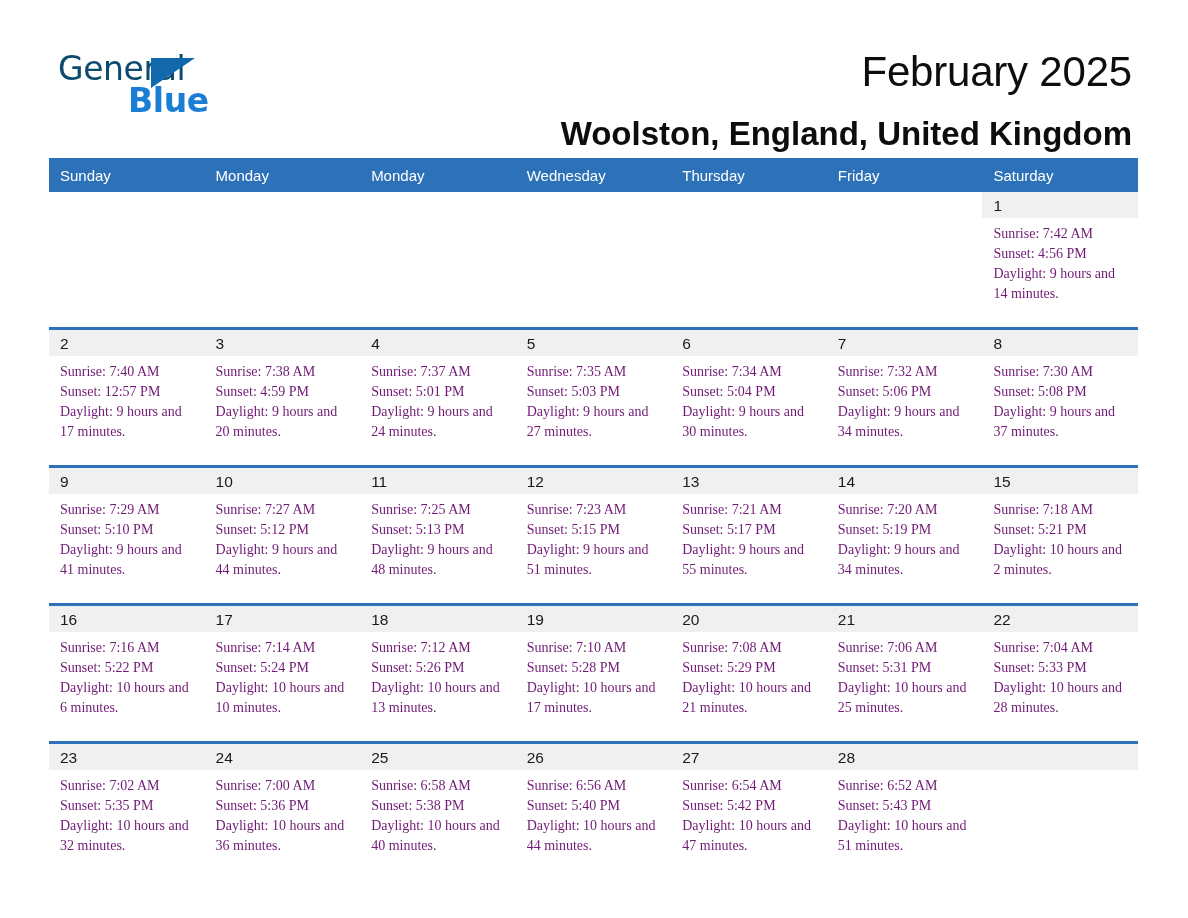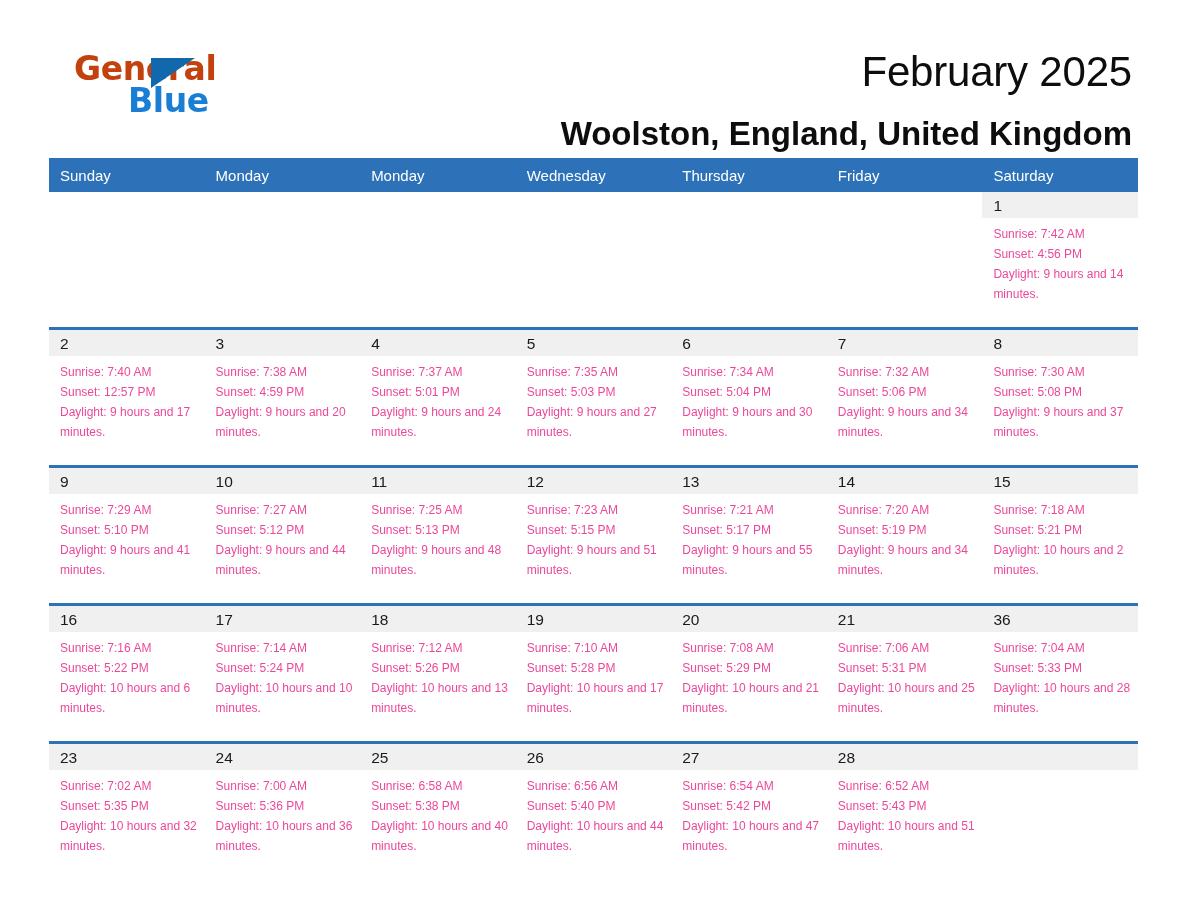--- a/index.html
+++ b/index.html
@@ -32,27 +32,27 @@
 
   .logo {
     position: absolute;
     left: 58px;
     top: 52px;
     width: 200px;
     height: 66px;
   }
   .logo-general {
     position: absolute;
-    left: 16px;
+    left: 0;
     top: 0;
     font-size: 33px;
     letter-spacing: -0.4px;
-    color: #c2410c;
+    color: #0c4a6e;
     font-family: "DejaVu Sans", sans-serif;
-    font-weight: 700;
+    font-weight: 400;
     line-height: 1;
   }
   .logo-triangle {
     position: absolute;
     left: 93px;
     top: 6px;
     width: 0;
     height: 0;
     border-left: 44px solid #1168ad;
     border-bottom: 30px solid transparent;
@@ -153,23 +153,24 @@
   }
   .cell.empty .daynum-band {
     background: #f0f0f0;
   }
   .cell.blank .daynum-band {
     background: #ffffff;
   }
 
   .info {
     padding: 6px 6px 0 11px;
-    font-size: 12px;
+    font-size: 14px;
     line-height: 20px;
-    color: #ec4899;
+    color: #701a75;
+    font-family: Liberation Serif, serif;
   }
   .info div {
     white-space: nowrap;
   }
   .info .daylight {
     white-space: normal;
   }
 </style>
 </head>
 <body>
@@ -447,21 +448,21 @@
                 <div class="daynum-band">21</div>
                 <div class="info">
                   <div>Sunrise: 7:06 AM</div>
                   <div>Sunset: 5:31 PM</div>
                   <div class="daylight">Daylight: 10 hours and 25 minutes.</div>
                 </div>
               </div>
             </td>
             <td>
               <div class="cell">
-                <div class="daynum-band">36</div>
+                <div class="daynum-band">22</div>
                 <div class="info">
                   <div>Sunrise: 7:04 AM</div>
                   <div>Sunset: 5:33 PM</div>
                   <div class="daylight">Daylight: 10 hours and 28 minutes.</div>
                 </div>
               </div>
             </td>
           </tr>
           <tr class="week">
             <td>

